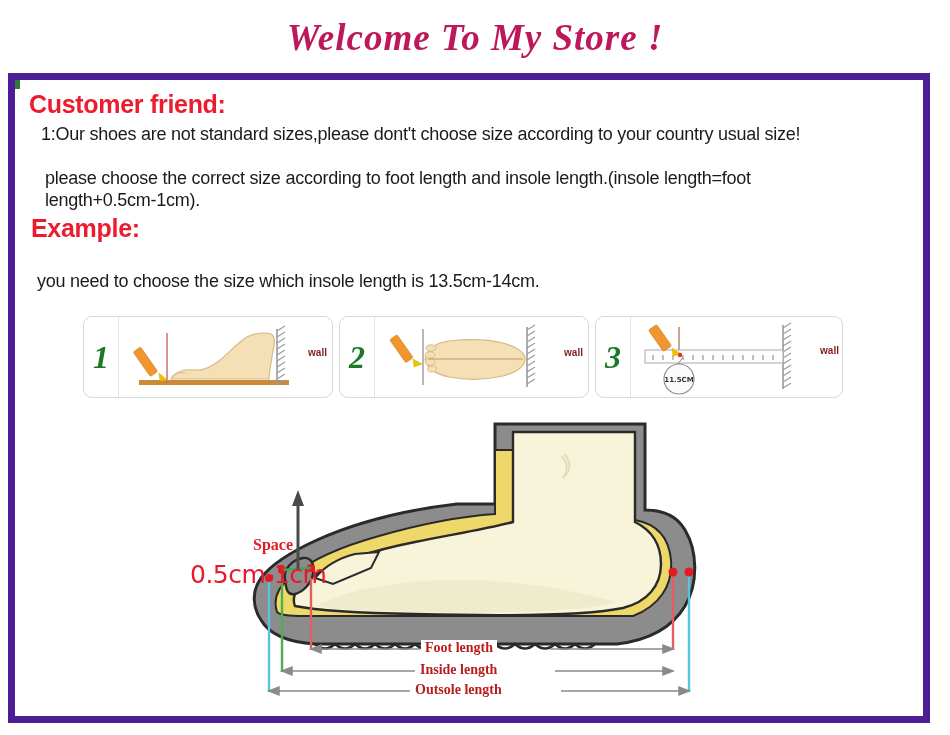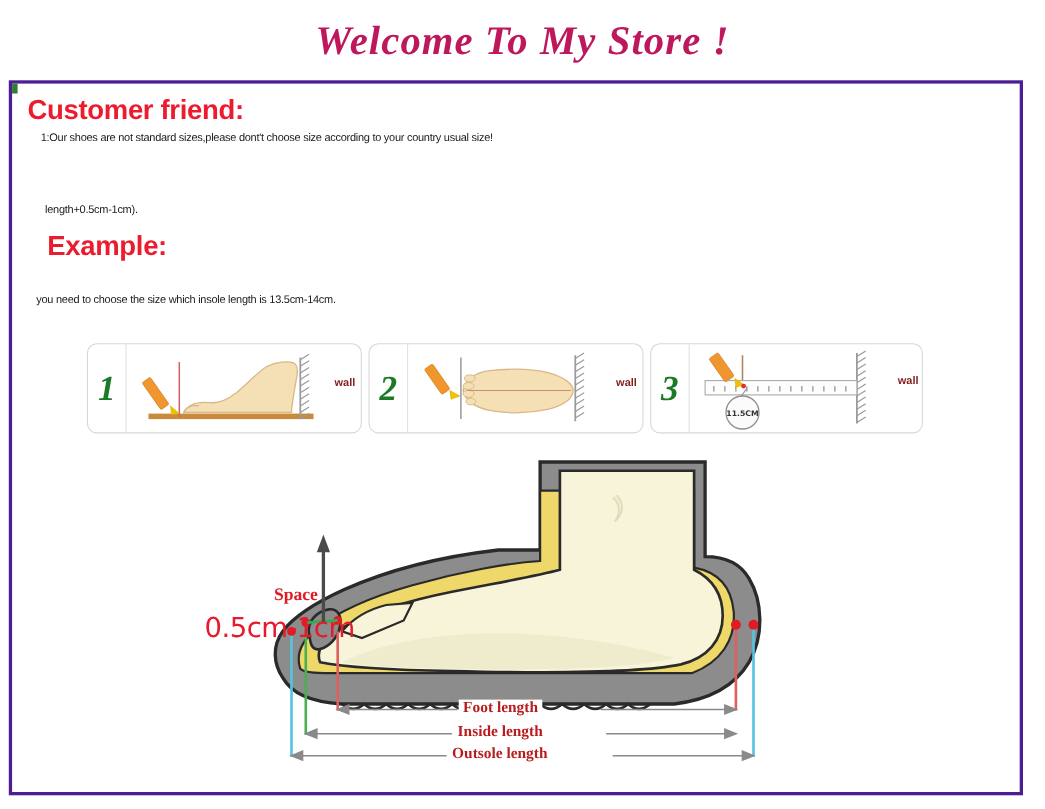--- a/index.html
+++ b/index.html
@@ -10,35 +10,35 @@
   #store-title{
     position:absolute;left:0;top:16px;width:950px;text-align:center;
     font-family:"Liberation Serif","DejaVu Serif",serif;
     font-style:italic;font-weight:bold;font-size:37px;letter-spacing:1px;
     color:#be185d;white-space:nowrap;
   }
 
   
   #panel{
     position:absolute;left:8px;top:73px;width:922px;height:650px;
-    border:3px solid #4c1d95;box-sizing:border-box;background:#fff;
+    border:7px solid #4c1d95;box-sizing:border-box;background:#fff;
   }
   #panel-corner-tick{position:absolute;left:0;top:0;width:5px;height:9px;background:#2e7d32;}
 
   
   .head-red{
     position:absolute;color:#ec1b2e;font-weight:bold;
     font-family:"Liberation Sans","DejaVu Sans",sans-serif;
     letter-spacing:-0.3px;white-space:nowrap;
   }
   #customer-heading{left:14px;top:10px;font-size:25px;}
-  #example-heading{left:32px;top:134px;font-size:25px;}
+  #example-heading{left:16px;top:134px;font-size:25px;}
 
   .body-line{
-    position:absolute;color:#1b1b1b;font-size:10px;white-space:nowrap;
+    position:absolute;color:#1b1b1b;font-size:18px;white-space:nowrap;
     font-family:"Liberation Sans","DejaVu Sans",sans-serif;letter-spacing:-0.25px;
   }
 
   
   #steps{position:absolute;left:68px;top:236px;width:760px;height:82px;}
   .step-card{
     position:absolute;top:0;height:82px;border:1px solid #d8d8d8;border-radius:9px;
     background:#fff;box-sizing:border-box;display:flex;align-items:stretch;
   }
   .step-num-cell{
@@ -78,20 +78,21 @@
 <body>
 
 <div id="store-title">Welcome To My Store !</div>
 
 <div id="panel">
   <div id="panel-corner-tick"></div>
 
   <div class="head-red" id="customer-heading">Customer friend:</div>
 
   <div class="body-line" style="left:26px;top:44px;">1:Our shoes are not standard sizes,please dont't choose size according to your country usual size!</div>
+  <div class="body-line" style="left:30px;top:88px;">please choose the correct size according to foot length and insole length.(insole length=foot</div>
   <div class="body-line" style="left:30px;top:110px;">length+0.5cm-1cm).</div>
 
   <div class="head-red" id="example-heading">Example:</div>
 
   <div class="body-line" style="left:22px;top:191px;">you need to choose the size which insole length is 13.5cm-14cm.</div>
 
   <div id="steps">
 
     <div class="step-card" style="left:0px;width:250px;">
       <div class="step-num-cell">

